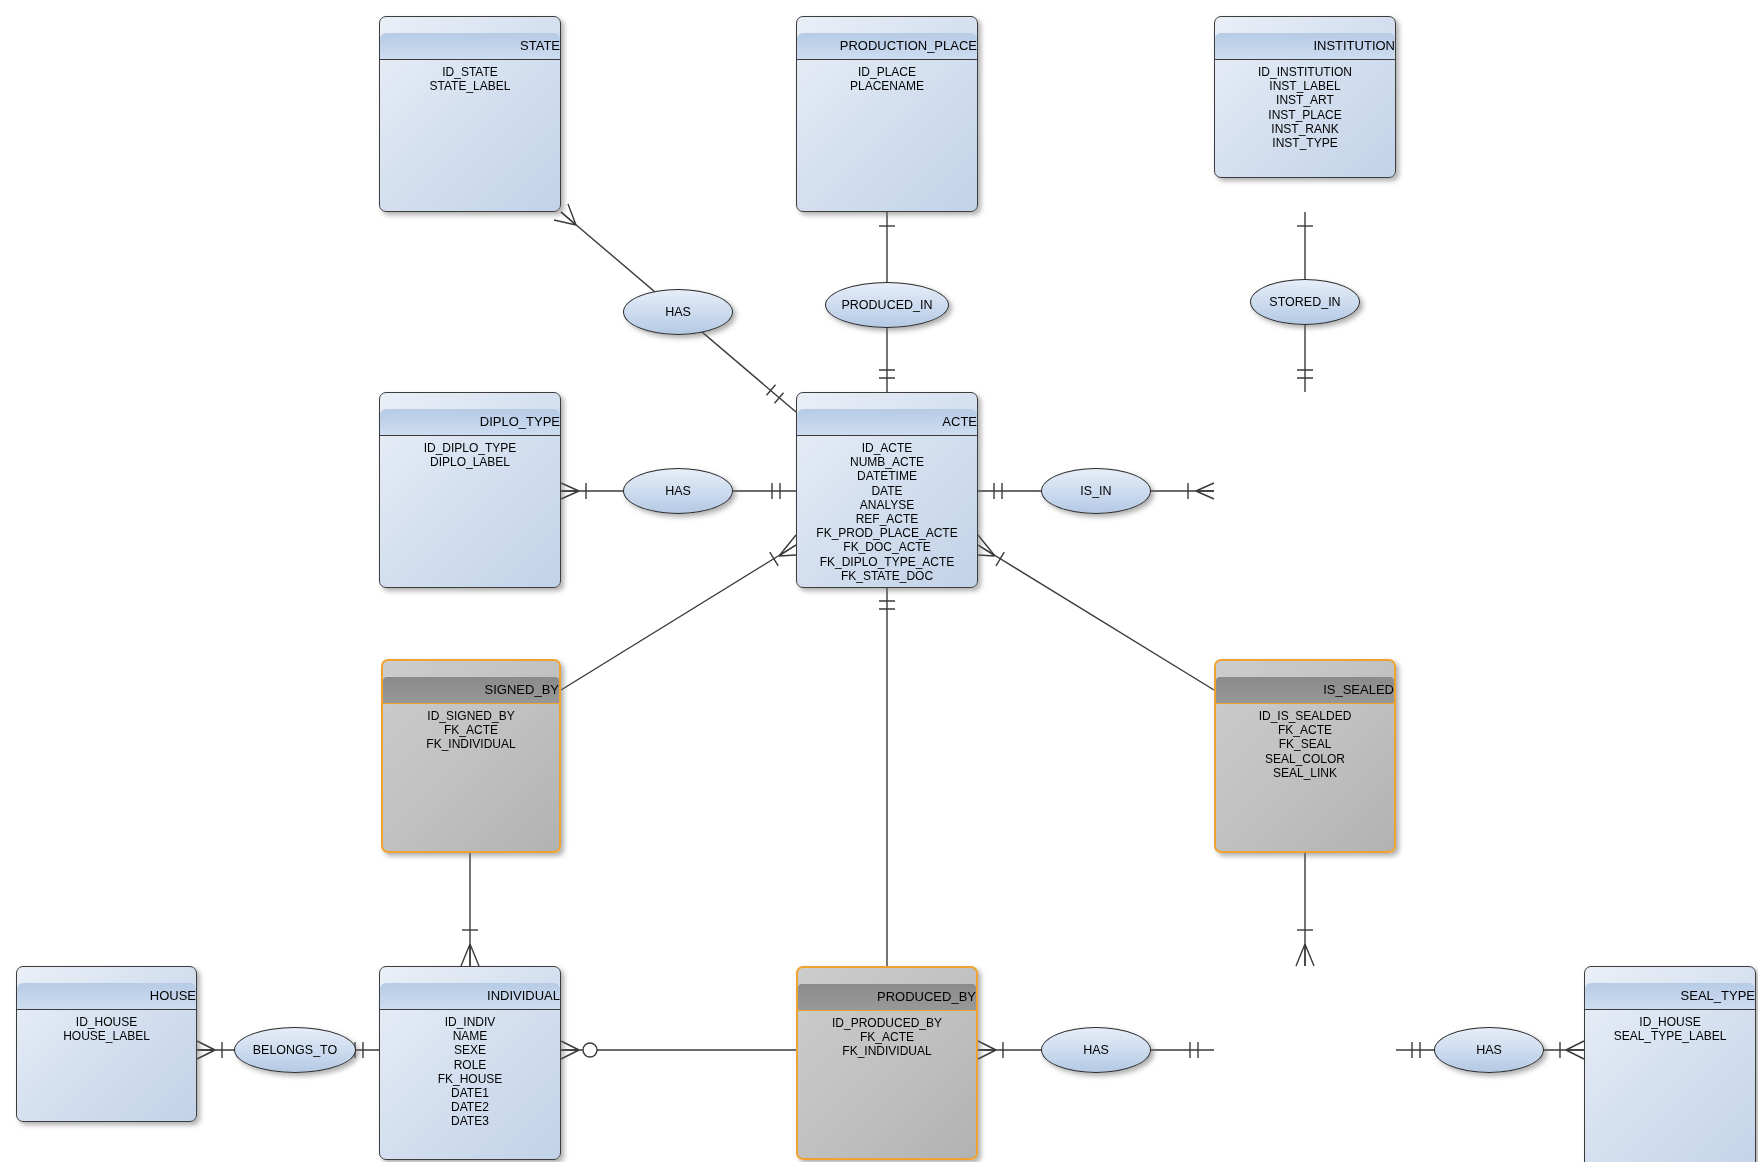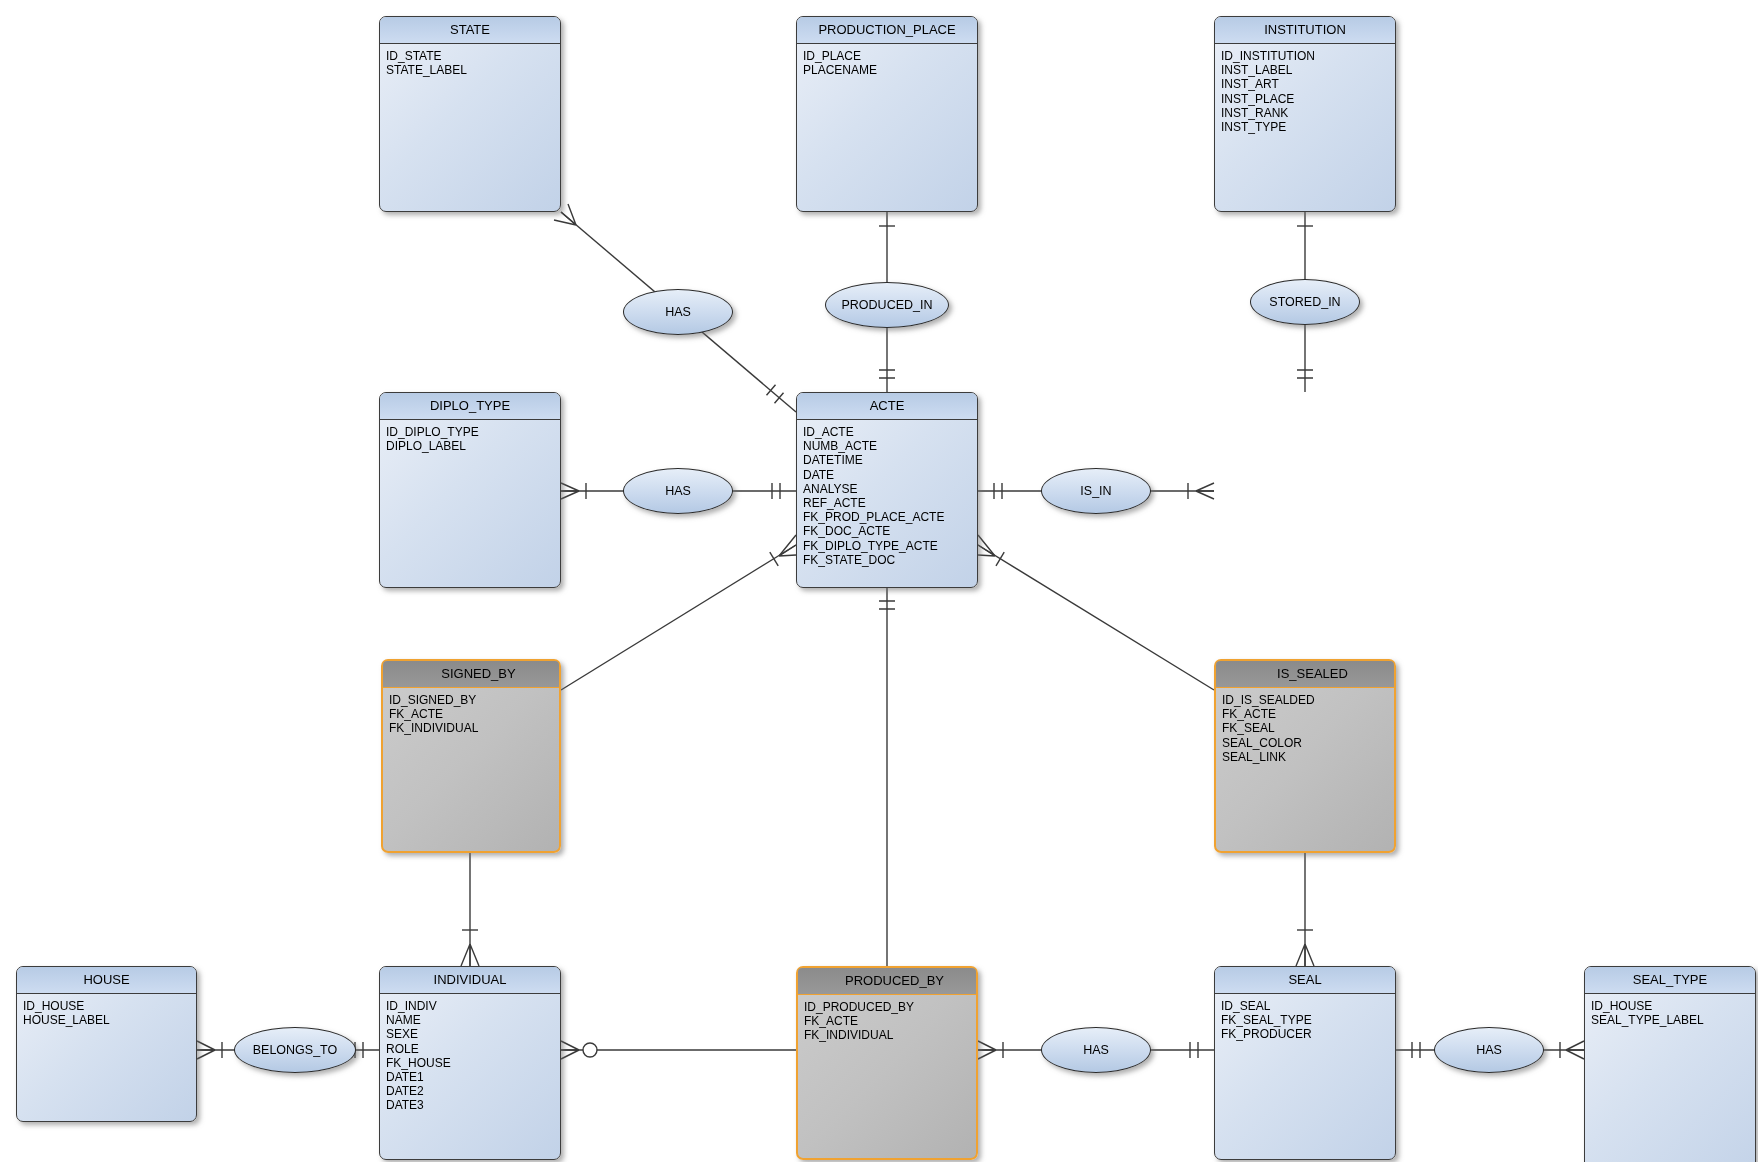--- a/index.html
+++ b/index.html
@@ -3,26 +3,26 @@
 <meta charset="utf-8">
 <style>
   html,body{margin:0;padding:0;background:#ffffff;}
   .canvas{position:relative;width:1758px;height:1162px;background:#ffffff;
           font-family:"Liberation Sans",sans-serif;overflow:hidden;}
   svg.wires{position:absolute;left:0;top:0;width:1758px;height:1162px;}
 
   .entity{position:absolute;border:1.4px solid #3c3c3c;border-radius:7px;
           background:linear-gradient(135deg,#eaeff7 0%,#d6e1f0 45%,#c2d2e8 100%);
           box-shadow:3px 3px 5px rgba(110,110,110,.55);box-sizing:border-box;}
-  .entity .hdr{height:26px;line-height:26px;text-align:center;font-size:13px;color:#000;
+  .entity .hdr{height:26px;line-height:26px;text-align:right;font-size:13px;color:#000;
           background:linear-gradient(180deg,#b7cbe5 0%,#cddcf1 100%);
           border-bottom:1.4px solid #3c3c3c;border-radius:6px 6px 0 0;
-          white-space:nowrap;overflow:hidden;}
+          white-space:nowrap;overflow:hidden;margin-top:16px;}
   .entity .attrs{padding:5px 6px;font-size:12px;line-height:14.2px;color:#000;}
-  .entity .attrs .attr{white-space:nowrap;}
+  .entity .attrs .attr{white-space:nowrap;text-align:center;}
 
   .entity.gray{border:2px solid #f0a231;
           background:linear-gradient(135deg,#cccccc 0%,#c1c1c1 50%,#b2b2b2 100%);}
   .entity.gray .hdr{background:linear-gradient(180deg,#8b8b8b 0%,#989898 100%);
           border-bottom:1.6px solid #f0a231;border-radius:4px 4px 0 0;padding-left:15px;}
 
   .rel{position:absolute;border:1.4px solid #2b2b2b;border-radius:50%;
           background:linear-gradient(180deg,#e6eef8 0%,#cbdaee 55%,#b4c9e4 100%);
           box-shadow:3px 3px 5px rgba(110,110,110,.55);
           display:flex;align-items:center;justify-content:center;
@@ -134,21 +134,21 @@
   </div>
 
   <div class="entity" style="left:796px;top:16px;width:182px;height:196px">
     <div class="hdr">PRODUCTION_PLACE</div>
     <div class="attrs">
         <div class="attr">ID_PLACE</div>
         <div class="attr">PLACENAME</div>
       </div>
   </div>
 
-  <div class="entity" style="left:1214px;top:16px;width:182px;height:196px">
+  <div class="entity" style="left:1214px;top:16px;width:182px;height:162px">
     <div class="hdr">INSTITUTION</div>
     <div class="attrs">
         <div class="attr">ID_INSTITUTION</div>
         <div class="attr">INST_LABEL</div>
         <div class="attr">INST_ART</div>
         <div class="attr">INST_PLACE</div>
         <div class="attr">INST_RANK</div>
         <div class="attr">INST_TYPE</div>
       </div>
   </div>
@@ -222,28 +222,20 @@
 
   <div class="entity gray" style="left:796px;top:966px;width:182px;height:194px">
     <div class="hdr">PRODUCED_BY</div>
     <div class="attrs">
         <div class="attr">ID_PRODUCED_BY</div>
         <div class="attr">FK_ACTE</div>
         <div class="attr">FK_INDIVIDUAL</div>
       </div>
   </div>
 
-  <div class="entity" style="left:1214px;top:966px;width:182px;height:194px">
-    <div class="hdr">SEAL</div>
-    <div class="attrs">
-        <div class="attr">ID_SEAL</div>
-        <div class="attr">FK_SEAL_TYPE</div>
-        <div class="attr">FK_PRODUCER</div>
-      </div>
-  </div>
 
   <div class="entity" style="left:1584px;top:966px;width:172px;height:226px">
     <div class="hdr">SEAL_TYPE</div>
     <div class="attrs">
         <div class="attr">ID_HOUSE</div>
         <div class="attr">SEAL_TYPE_LABEL</div>
       </div>
   </div>
 
   <div class="rel" style="left:623px;top:289px;width:110px;height:46px">

